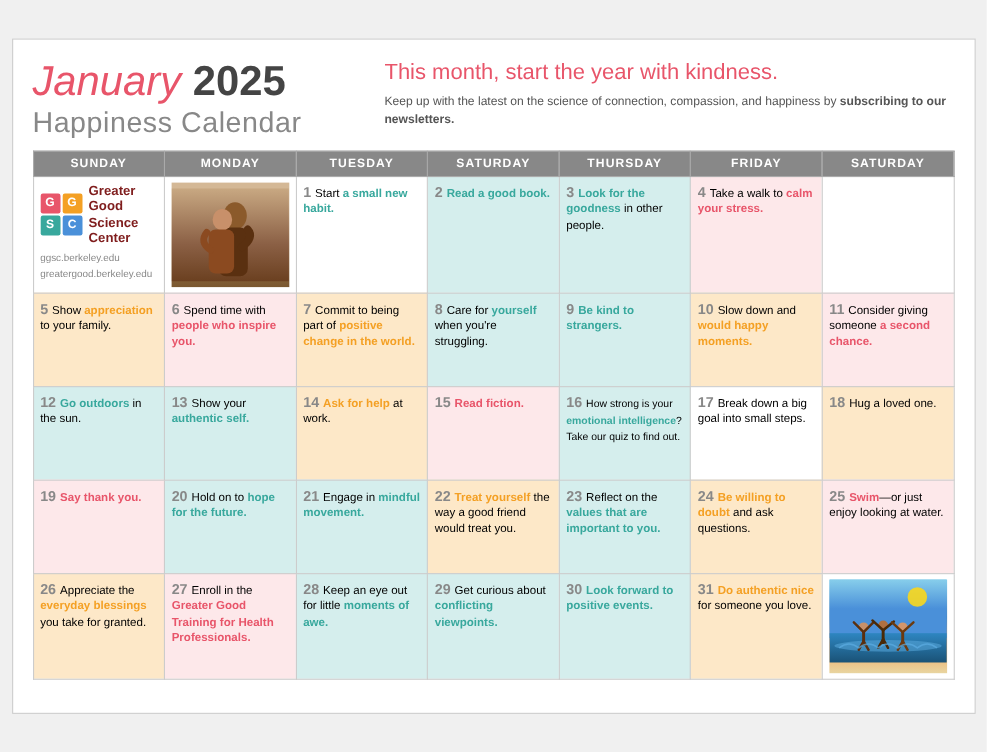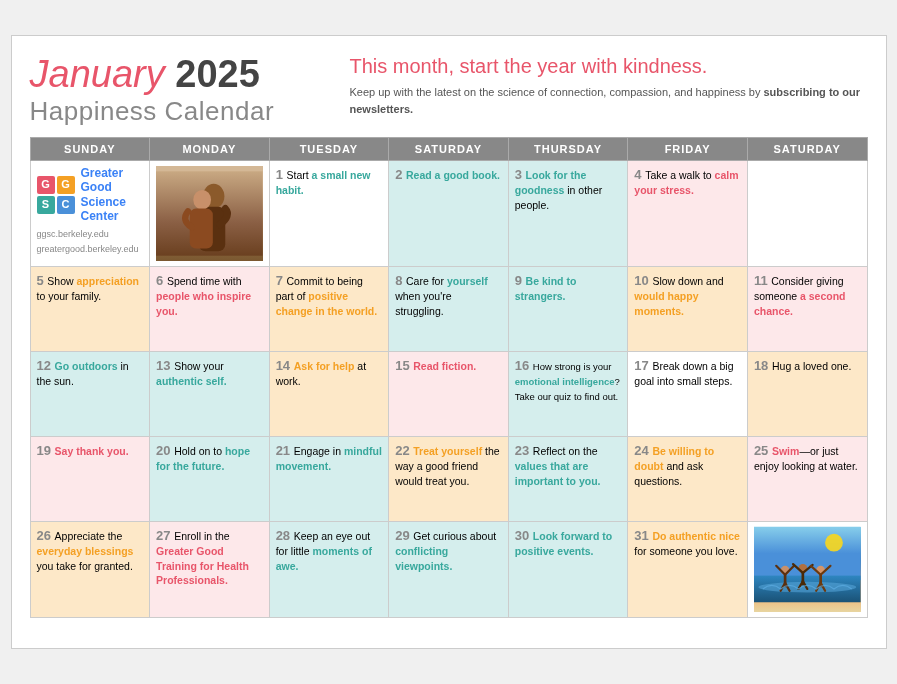--- a/index.html
+++ b/index.html
@@ -130,21 +130,21 @@
       font-weight: 900;
       border-radius: 2px;
     }
     .sq-g1 { background: #e8556a; }
     .sq-g2 { background: #f4a024; }
     .sq-s { background: #38a89d; }
     .sq-c { background: #4a90d9; }
     .logo-text {
       font-size: 12px;
       font-weight: 700;
-      color: #3b82f6;
+      color: #7f1d1d;
       line-height: 1.2;
     }
     .logo-urls {
       font-size: 9px;
       color: #888;
       line-height: 1.6;
     }
     .photo-cell {
       padding: 0;
       overflow: hidden;

